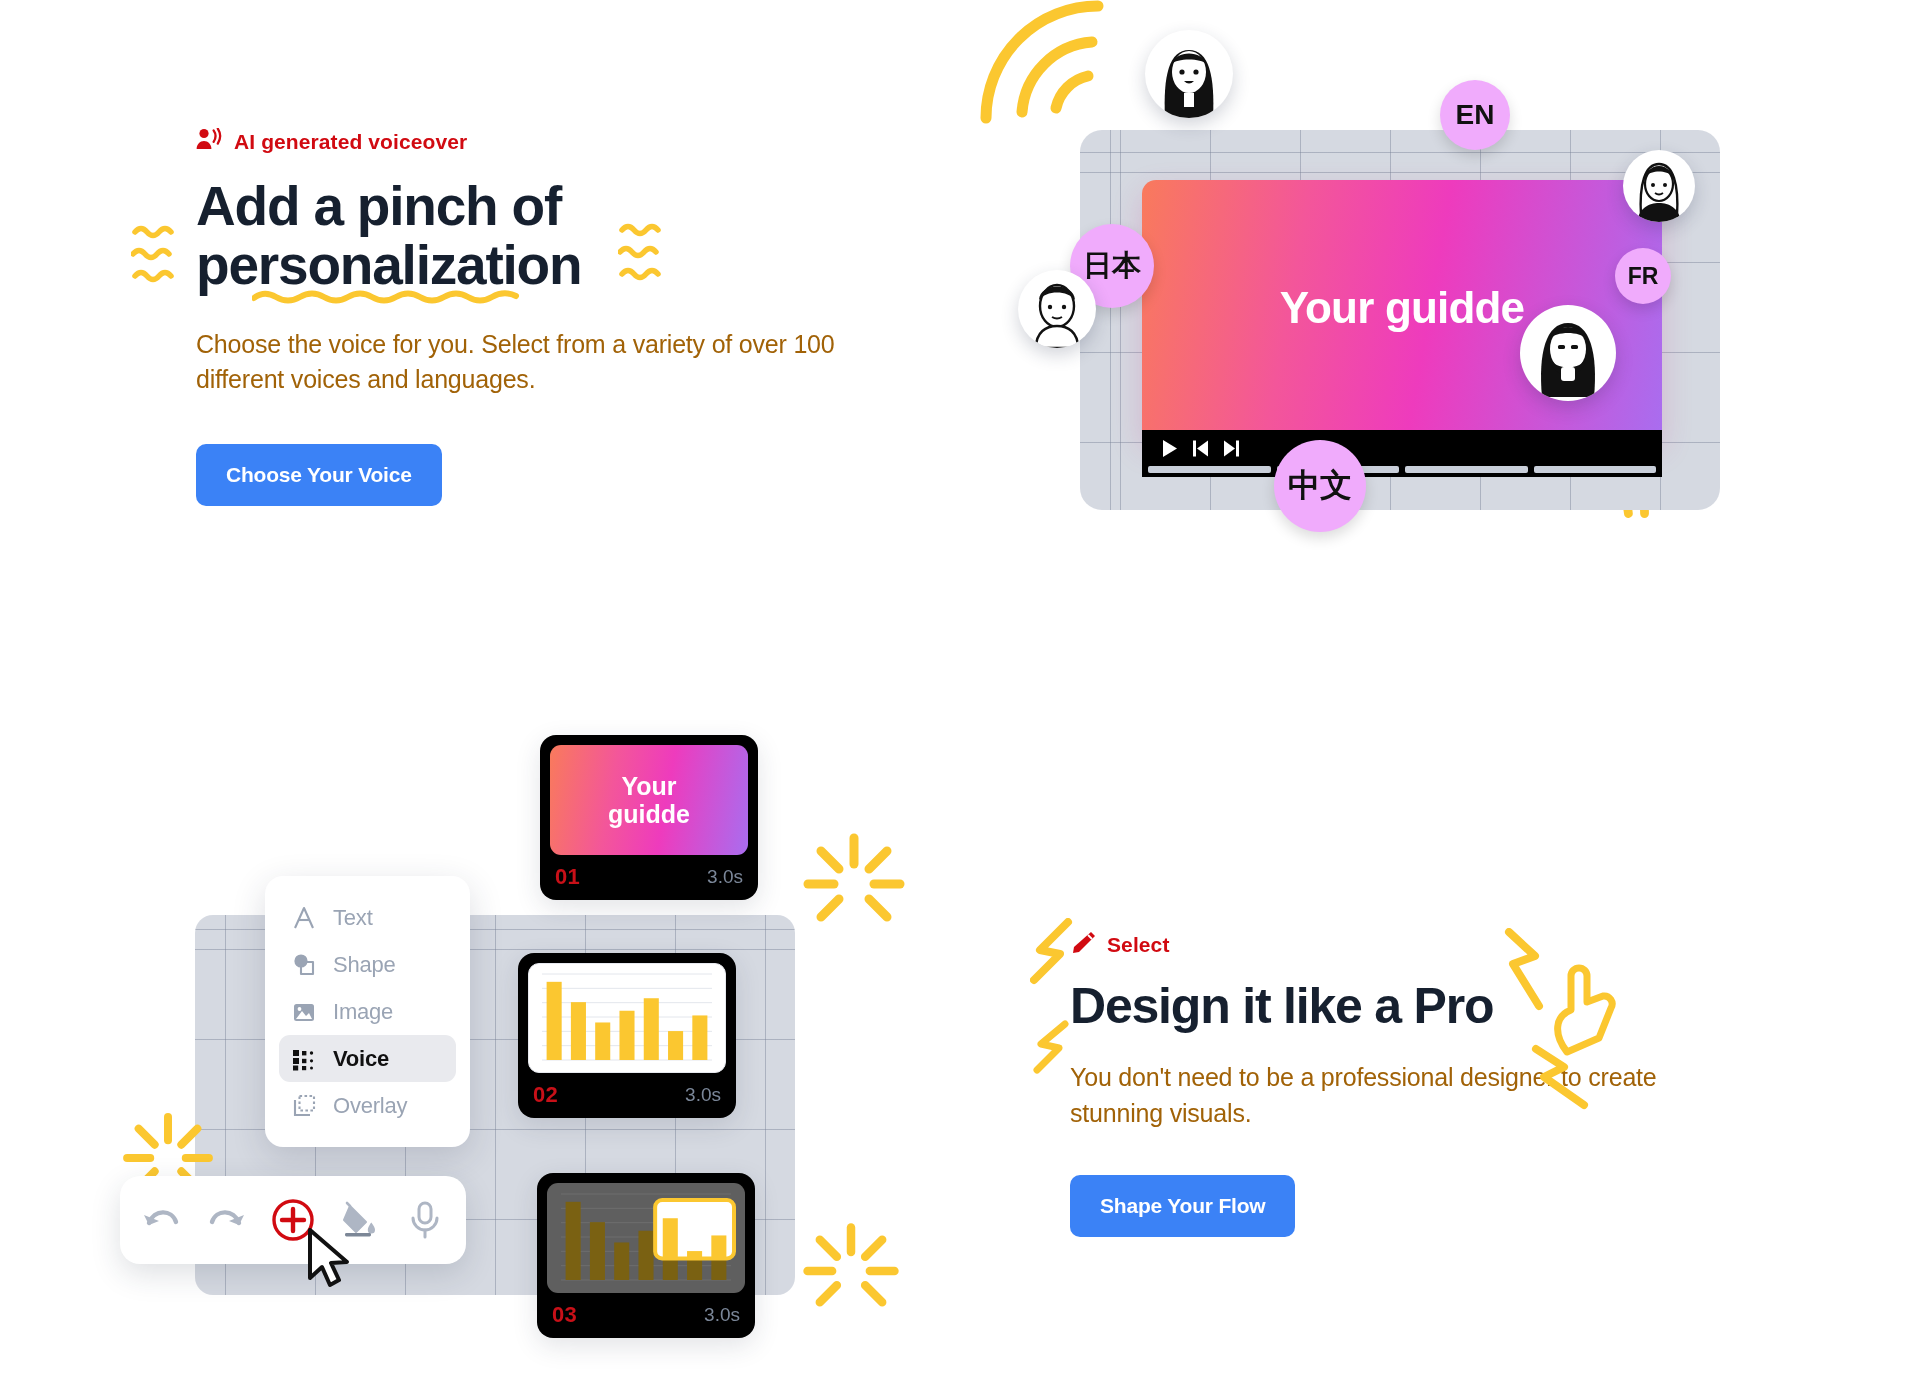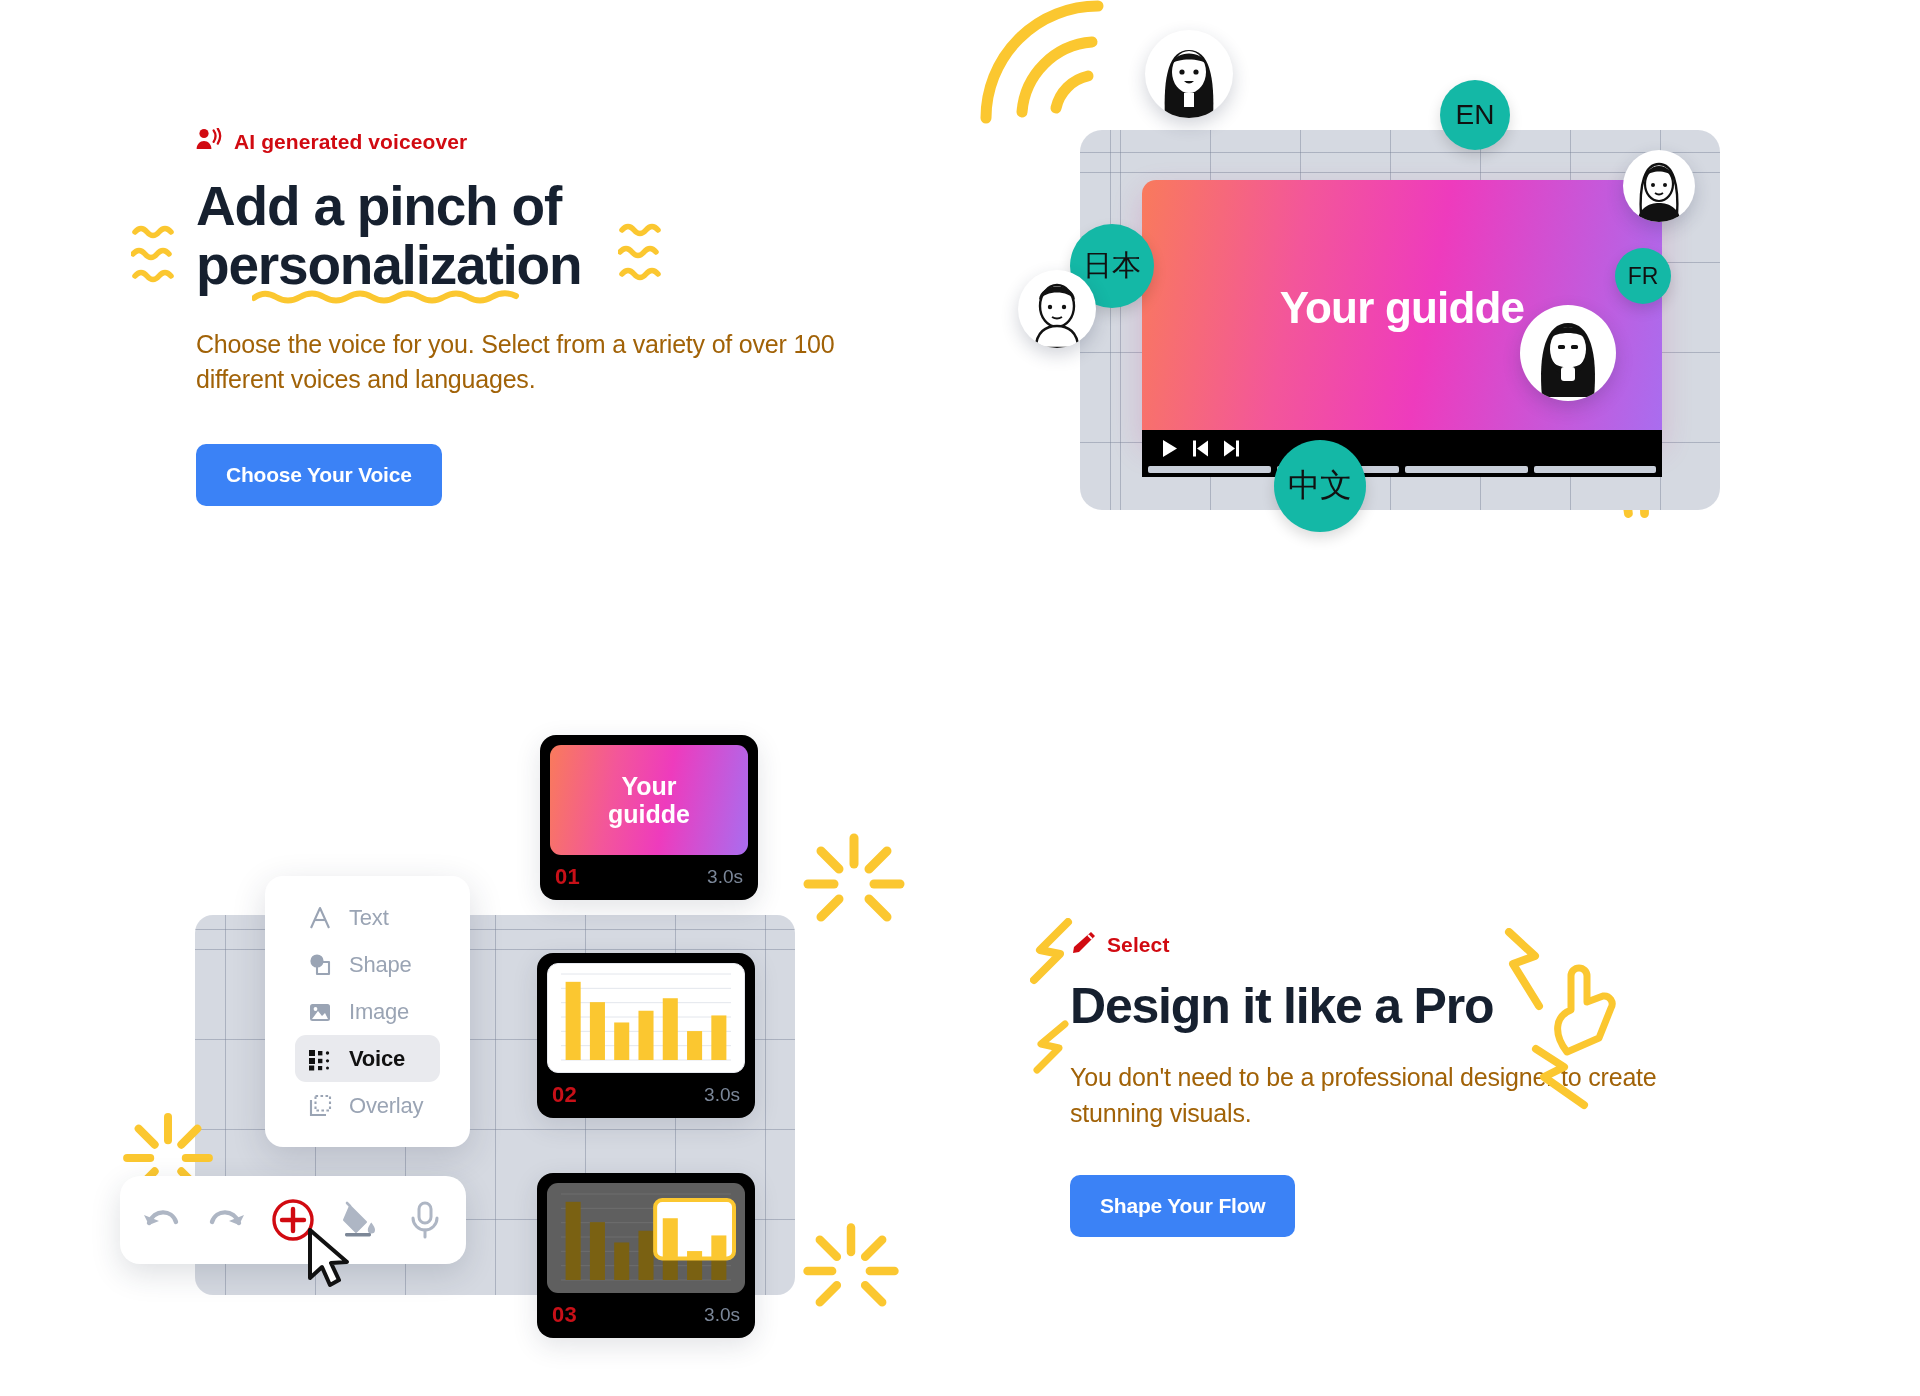--- a/index.html
+++ b/index.html
@@ -78,23 +78,23 @@
     display: flex; align-items: flex-start; padding: 9px 0 0 18px; gap: 12px;
   }
   .seek {
     position: absolute; left: 188px; top: 466px; width: 508px; height: 7px;
     display: flex; gap: 6px;
   }
   .seek span { flex: 1; background: #C9CFDA; border-radius: 2px; display:block; }
 
   .lang-pill {
     position: absolute; border-radius: 50%;
-    background: #14b8a6; color: #111;
+    background: #f0abfc; color: #111;
     display: flex; align-items: center; justify-content: center;
-    font-weight: 400; box-shadow: 0 6px 14px rgba(0,0,0,.14);
+    font-weight: 700; box-shadow: 0 6px 14px rgba(0,0,0,.14);
   }
   .pill-jp { left: 110px; top: 224px; width: 84px; height: 84px; font-size: 29px; }
   .pill-cn { left: 314px; top: 440px; width: 92px; height: 92px; font-size: 32px; }
   .pill-en { left: 480px; top: 80px;  width: 70px; height: 70px; font-size: 28px; }
   .pill-fr { left: 655px; top: 248px; width: 56px; height: 56px; font-size: 23px; }
 
   .avatar {
     position: absolute; background: #fff; border-radius: 50%;
     box-shadow: 0 7px 18px rgba(30,40,70,.20);
     display: flex; align-items: flex-end; justify-content: center; overflow: hidden;
@@ -114,21 +114,21 @@
     position: absolute; left: 85px; top: 180px;
     width: 600px; height: 380px;
     background: #D5D9E1; border-radius: 18px;
     background-image:
       repeating-linear-gradient(to right, rgba(120,130,150,.45) 0 1px, transparent 1px 90px),
       repeating-linear-gradient(to bottom, rgba(120,130,150,.45) 0 1px, transparent 1px 90px);
     background-position: 30px 34px;
   }
   .tool-menu {
     position: absolute; left: 155px; top: 141px;
-    width: 205px; padding: 18px 30px;
+    width: 205px; padding: 18px 14px;
     background: #fff; border-radius: 18px;
     box-shadow: 0 10px 34px rgba(35,45,70,.16);
   }
   .tool-row {
     display: flex; align-items: center; gap: 16px;
     height: 47px; padding: 0 12px; border-radius: 11px;
     font-size: 22px; font-weight: 400; color: #9AA4B4; letter-spacing: -.2px;
     cursor: pointer;
   }
   .tool-row.active { background: #E9EAEE; color: #111; font-weight: 700; }
@@ -143,21 +143,21 @@
   .action-btn { width: 50px; height: 50px; display: flex; align-items: center; justify-content: center; cursor: pointer; }
   .cursor-arrow { position: absolute; left: 196px; top: 493px; }
 
   
   .scene-card {
     position: absolute; background: #000000; border-radius: 16px;
     box-shadow: 0 8px 26px rgba(35,45,70,.13);
     padding: 10px 10px 6px 10px; width: 218px;
   }
   .sc-1 { left: 430px; top: 0px; }
-  .sc-2 { left: 427px; top: 218px; }
+  .sc-2 { left: 408px; top: 218px; }
   .sc-3 { left: 427px; top: 438px; }
   .scene-thumb {
     width: 198px; height: 110px; border-radius: 11px; overflow: hidden;
     display: flex; align-items: center; justify-content: center; position: relative;
   }
   .thumb-grad {
     background: linear-gradient(100deg, #F97A5C 0%, #F3569A 32%, #EE3BBD 58%, #A96DEF 100%);
     color: #fff; font-size: 25px; font-weight: 700; line-height: 1.12; text-align: center;
   }
   .thumb-chart { background: #fff; border: 1px solid #E6E8EE; }

